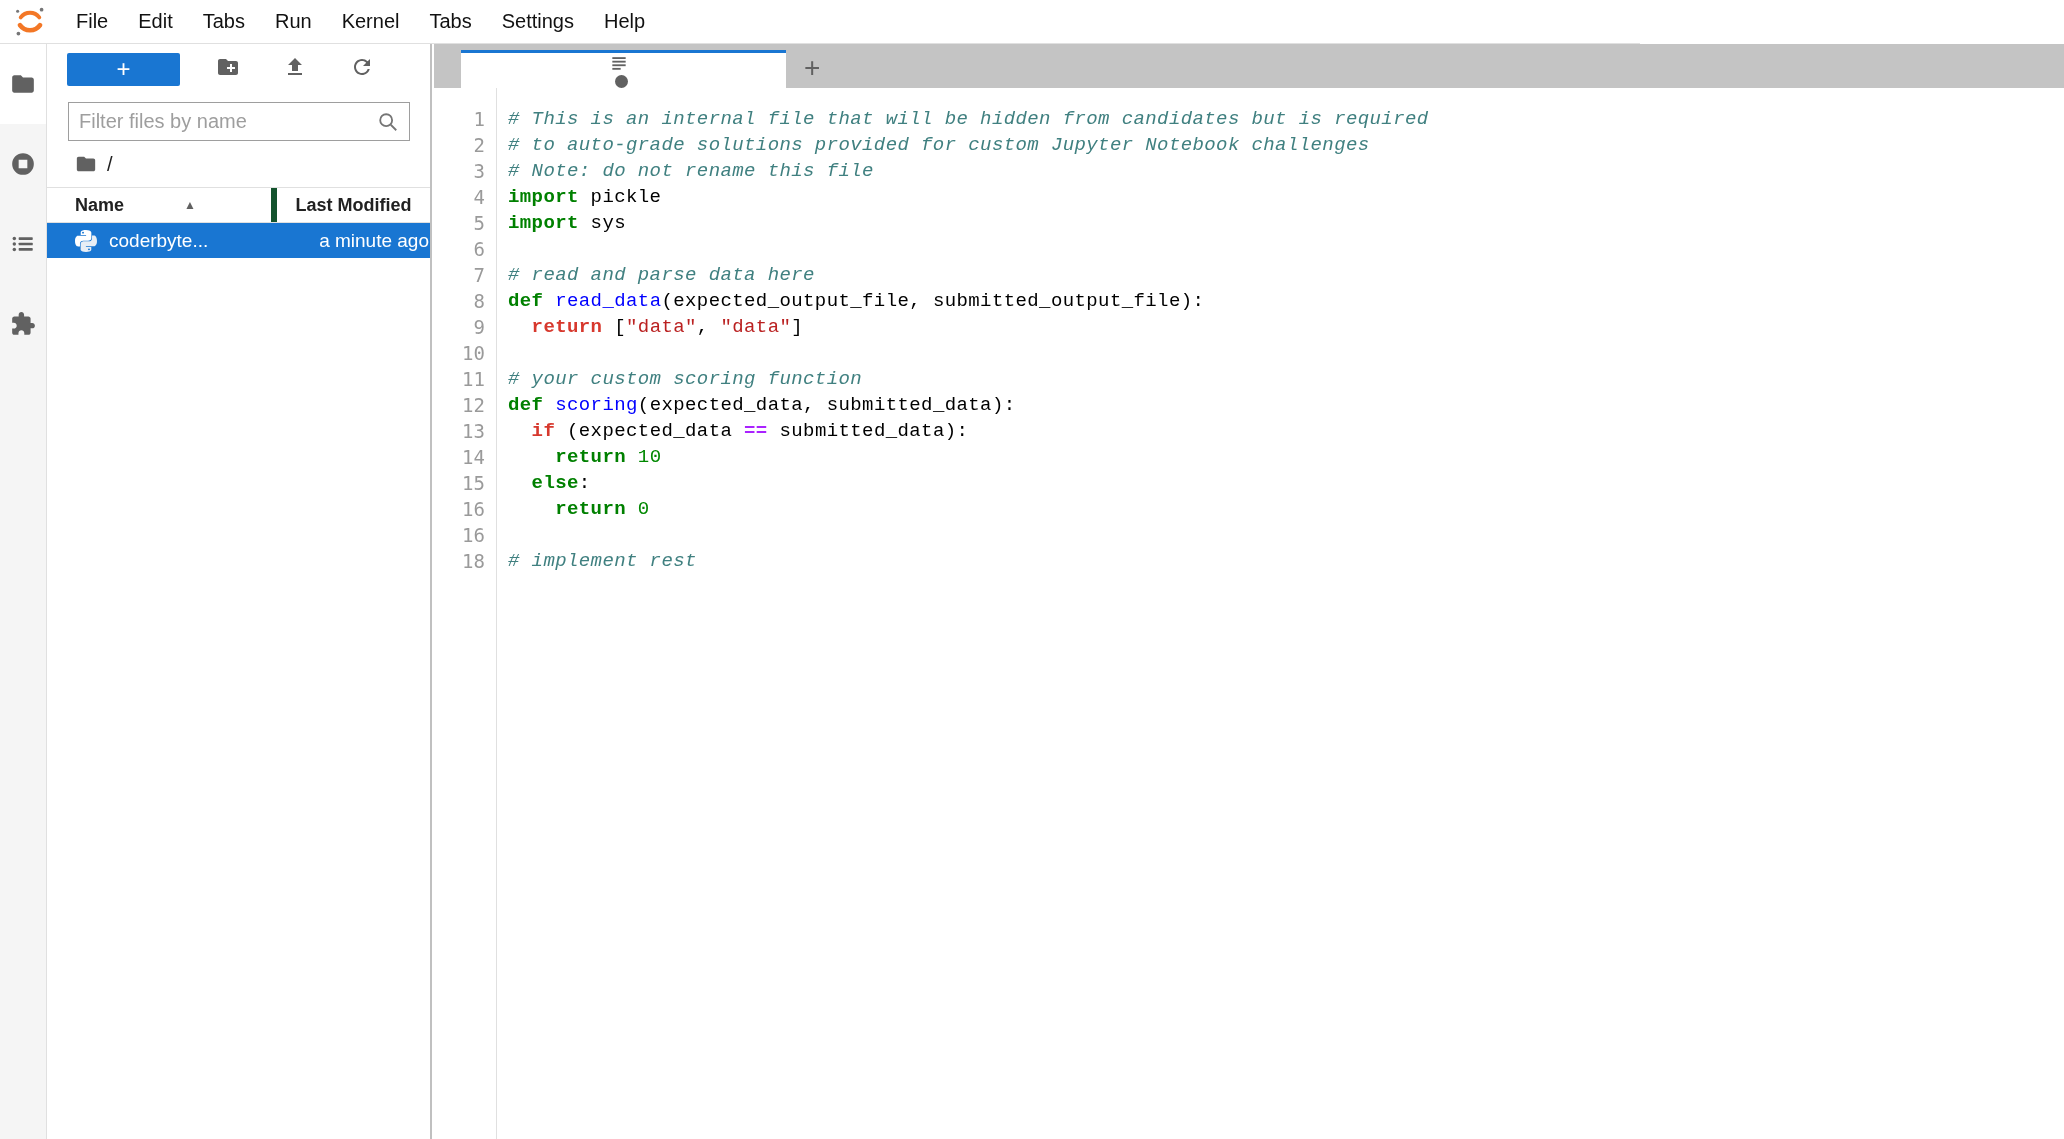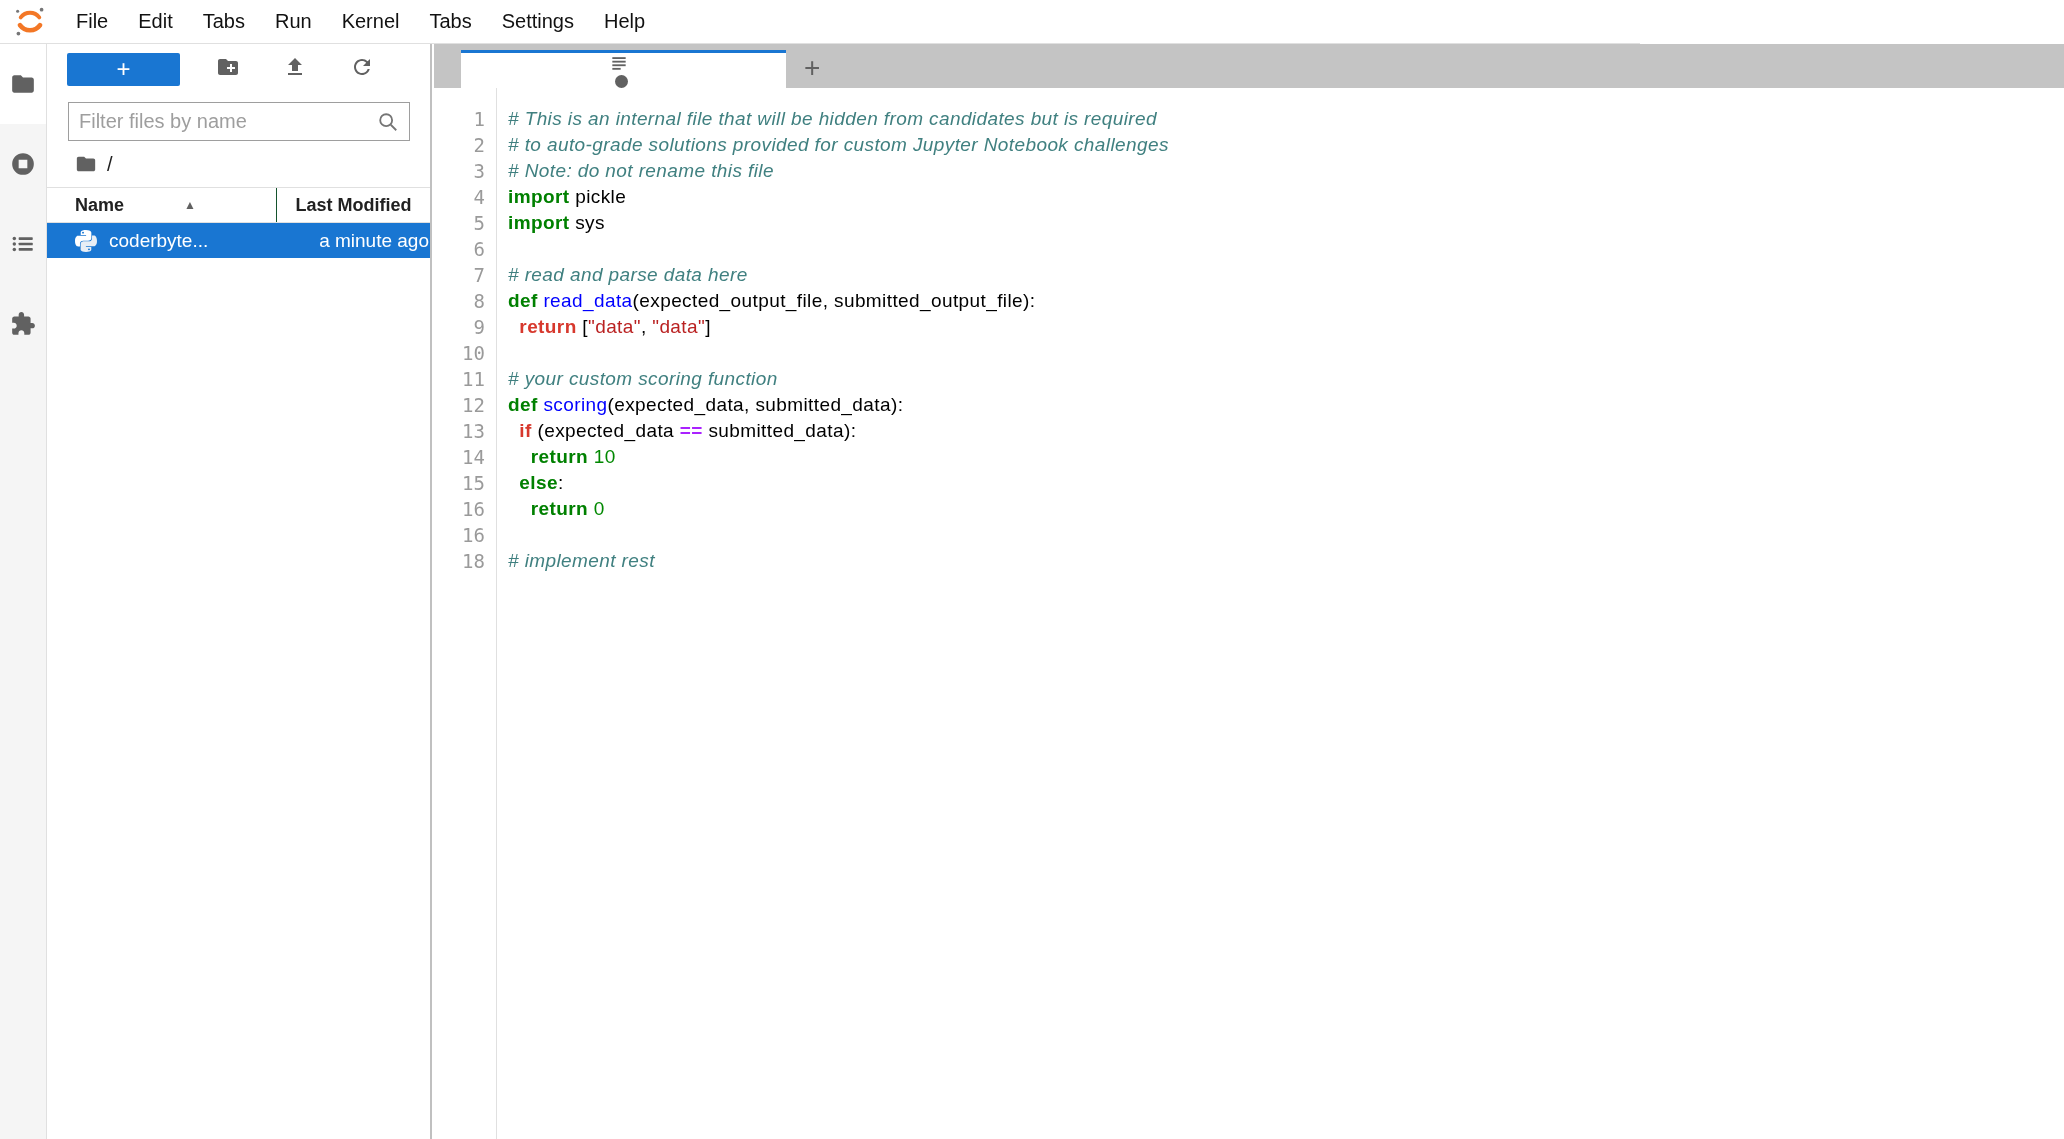--- a/index.html
+++ b/index.html
@@ -62,21 +62,21 @@
   .breadcrumb {
     height:46px; display:flex; align-items:center; padding-left:28px; gap:10px;
   }
   .breadcrumb svg { fill:#616161; }
   .breadcrumb-path { font-size:20px; color:#212121; }
 
   .fb-head {
     height:36px; border-top:1px solid #e0e0e0; border-bottom:1px solid #e0e0e0;
     display:flex; align-items:center; font-size:18px; font-weight:600; color:#212121;
   }
-  .fb-col-name { flex:0 0 230px; padding-left:28px; display:flex; align-items:center; gap:60px; border-right:1px solid #14532d; height:100%; }
+  .fb-col-name { flex:0 0 230px; padding-left:28px; display:flex; align-items:center; gap:60px; border-right:6px solid #14532d; height:100%; }
   .sort-caret { font-size:12px; color:#616161; }
   .fb-col-mod { flex:1; text-align:center; }
 
   .fb-row {
     height:35px; display:flex; align-items:center; padding-left:28px; padding-right:1px;
     font-size:19px;
   }
   .fb-row.selected { background:var(--brand,#1976d2); color:#ffffff; }
   .fb-row .pyicon { width:22px; height:22px; margin-right:12px; flex:0 0 auto; }
   .fb-row-name { flex:1; white-space:nowrap; overflow:hidden; }
@@ -108,21 +108,21 @@
 
   
   .editor { flex:1; display:flex; background:#fff; overflow:hidden; }
   .gutter {
     flex:0 0 63px; border-right:1px solid #e0e0e0; padding-top:18px; padding-right:11px;
     text-align:right; font-family:"DejaVu Sans Mono", monospace; font-size:19px; line-height:26px;
     color:#9a9a9a; background:#fff;
   }
   .codepane {
     flex:1; padding-top:18px; padding-left:11px;
-    font-family:Liberation Sans, sans-serif; font-size:19px; line-height:26px;
+    font-family:Liberation Mono, monospace; font-size:19px; line-height:26px;
     letter-spacing:0.4px; white-space:pre; color:#000;
   }
   .code-line { height:26px; }
   .tok-com { color:#408080; font-style:italic; }
   .tok-kw  { color:#008000; font-weight:bold; }
   .tok-kwr { color:#d7382d; font-weight:bold; }
   .tok-def { color:#0000ff; }
   .tok-str { color:#ba2121; }
   .tok-num { color:#008800; }
   .tok-op  { color:#aa22ff; font-weight:bold; }

